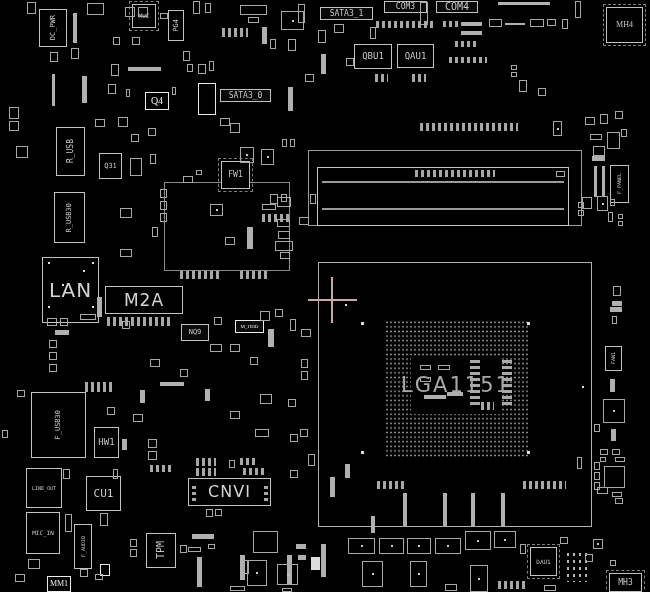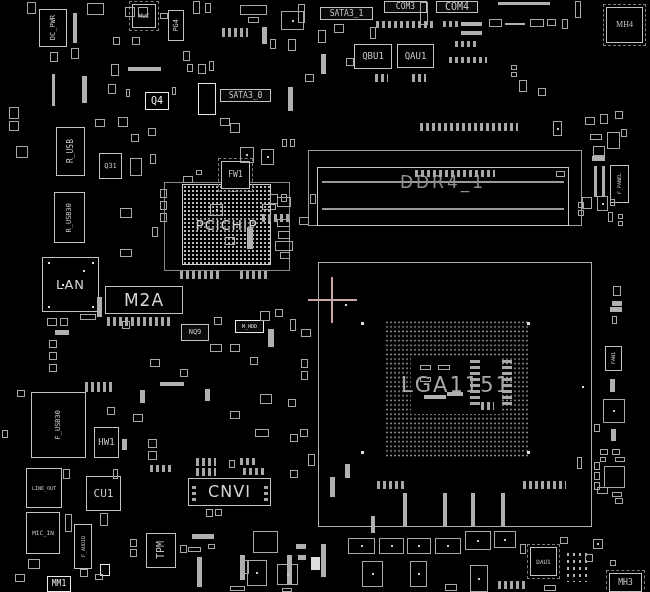--- a/index.html
+++ b/index.html
@@ -18,21 +18,21 @@
   .p-g{background-image:radial-gradient(#b5b5b5 1px,transparent 1.3px);background-size:6px 7px;}
   
   .comp{position:absolute;box-sizing:border-box;border:1px solid #c2c2c2;background:#000;
         display:flex;align-items:center;justify-content:center;text-align:center;
         color:#c8c8c8;line-height:1;overflow:hidden;}
   .comp.qfn{outline:1px dashed #7f7f7f;outline-offset:2px;}
   .comp.conn::before,.comp.conn::after{content:"";position:absolute;left:2px;right:2px;height:3px;
         background:repeating-linear-gradient(90deg,#9a9a9a 0 2px,transparent 2px 5px);}
   .comp.conn::before{top:-5px;} .comp.conn::after{bottom:-5px;}
   .comp.big{font-family:"DejaVu Sans",sans-serif;color:#d4d4d4;letter-spacing:1px;}
-  .comp.bright{border-color:#ececec;color:#ececec;}
+  .comp.bright{border-color:#ececec;color:#ececec;font-family:Liberation Serif, serif;}
   .comp.vert span{writing-mode:vertical-rl;transform:rotate(180deg);white-space:nowrap;}
   .comp.label{background:#0a0a0a;}
   
   .dimm{position:absolute;box-sizing:border-box;border:1px solid #c6c6c6;background:#000;}
   .dimm .mid{position:absolute;left:4px;right:4px;height:2px;background:#9a9a9a;}
   .dimm .dlabel{position:absolute;left:0;right:0;text-align:center;
         font-family:"DejaVu Sans",sans-serif;font-size:17px;letter-spacing:3px;color:#8f8f8f;}
   .bigrect{position:absolute;box-sizing:border-box;border:1px solid #9a9a9a;background:transparent;}
   
   #lga-field{position:absolute;left:385px;top:320px;width:145px;height:137px;
@@ -54,37 +54,33 @@
 <body>
 
 <div id="board">
 
   <div class="bigrect" style="left:308px;top:150px;width:274px;height:76px;"></div>
 
 
   <div class="dimm" style="left:317px;top:167px;width:252px;height:59px;">
     <div class="mid" style="top:22%;"></div>
     <div class="mid" style="top:70%;"></div>
-    <div class="dlabel" style="top:4px;">DDR4_1</div>
   </div>
 
   <div class="bigrect" style="left:318px;top:262px;width:274px;height:265px;border-color:#b0b0b0;"></div>
 
   <div id="lga-field"></div>
   <div id="lga-center">
     <span id="lga-label">LGA1151</span>
   </div>
 
   <div class="ch" style="left:308px;top:299px;width:49px;height:2px;"></div>
   <div class="ch" style="left:331px;top:277px;width:2px;height:46px;"></div>
 
   <div id="pci-outer"></div>
-  <div id="pci-bga">
-    <span id="pci-label">PCICHIP</span>
-  </div>
 
   <div id="components">
       <div class="comp box vert" style="left: 39px; top: 9px; width: 28px; height: 38px; font-size: 7px;">
         <span>DC_PWR</span>
       </div>
       <div class="comp qfn" style="left: 132px; top: 4px; width: 24px; height: 24px; font-size: 6px;">
         <span>MWC</span>
       </div>
       <div class="comp box vert" style="left: 168px; top: 10px; width: 16px; height: 31px; font-size: 7px;">
         <span>PG4</span>
@@ -118,21 +114,21 @@
       </div>
       <div class="comp qfn" style="left: 606px; top: 7px; width: 37px; height: 36px; font-size: 8px; font-family: Liberation Serif, serif;">
         <span>MH4</span>
       </div>
       <div class="comp box vert" style="left: 56px; top: 127px; width: 29px; height: 49px; font-size: 8px;">
         <span>R_USB</span>
       </div>
       <div class="comp box vert" style="left: 54px; top: 192px; width: 31px; height: 51px; font-size: 7px;">
         <span>R_USB30</span>
       </div>
-      <div class="comp big" style="left: 42px; top: 257px; width: 57px; height: 55px; font-size: 13px; align-items: center;">
+      <div class="comp big" style="left: 42px; top: 257px; width: 57px; height: 66px; font-size: 20px; align-items: center;">
         <span>LAN</span>
       </div>
       <div class="comp big" style="left: 105px; top: 286px; width: 78px; height: 28px; font-size: 17px;">
         <span>M2A</span>
       </div>
       <div class="comp box vert" style="left: 31px; top: 392px; width: 55px; height: 66px; font-size: 7px;">
         <span>F_USB30</span>
       </div>
       <div class="comp label" style="left: 181px; top: 324px; width: 28px; height: 17px; font-size: 7px;">
         <span>NQ9</span>

